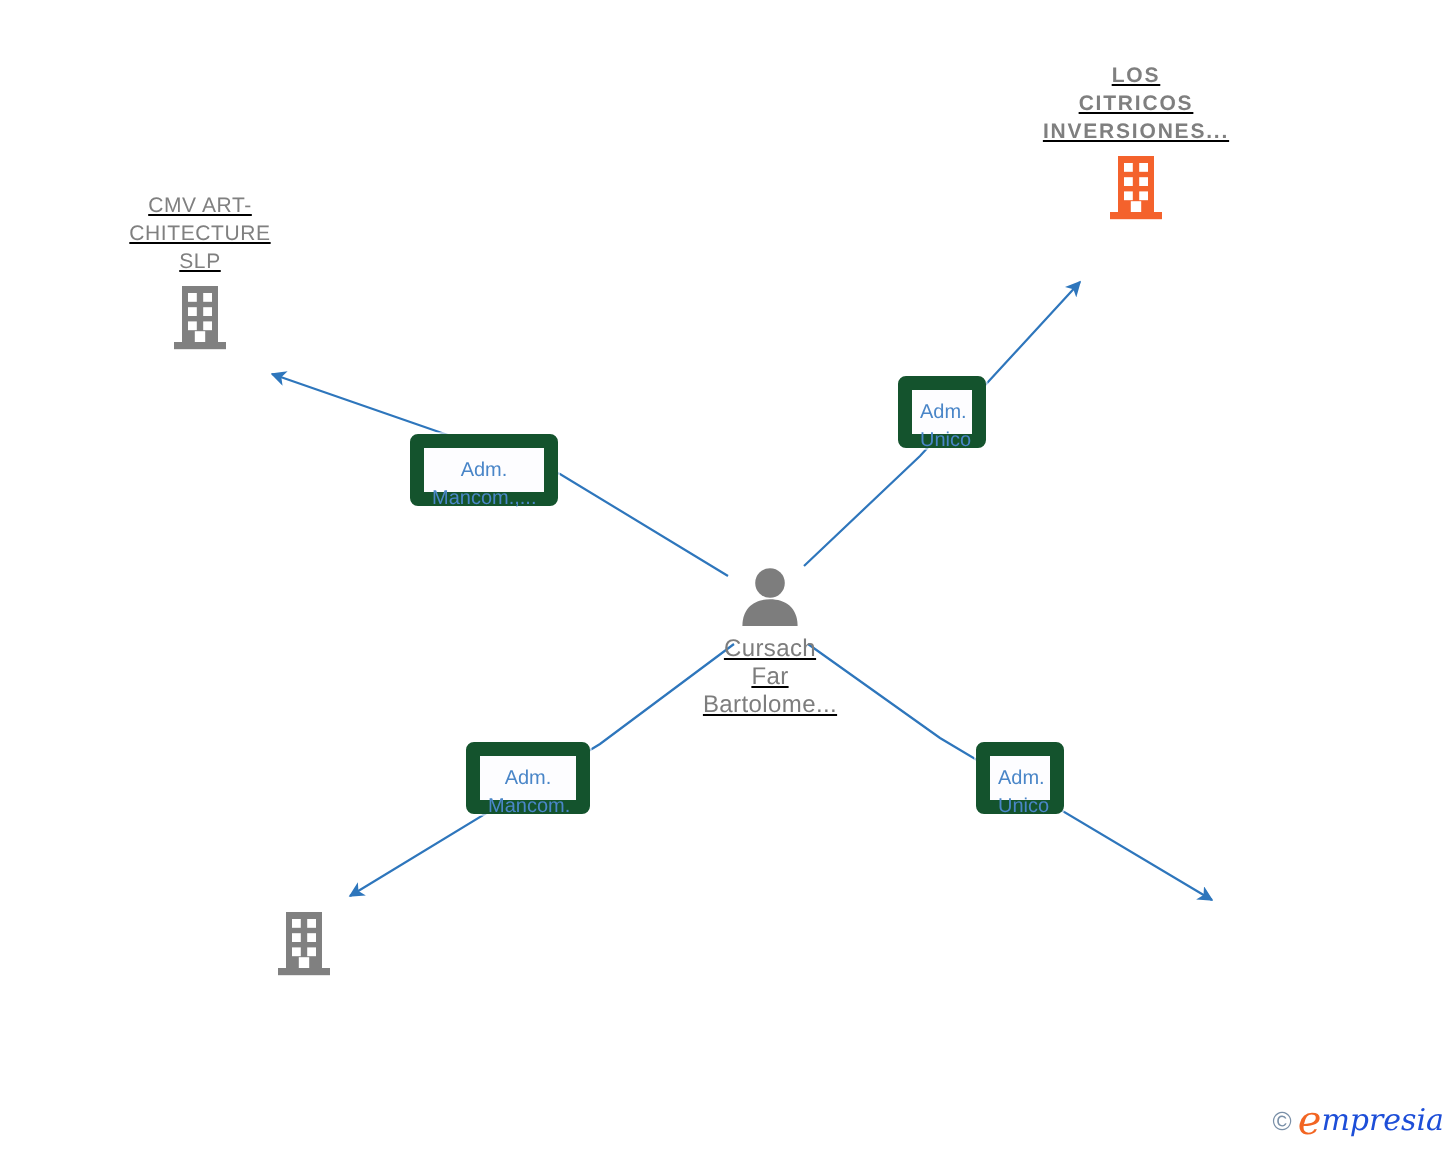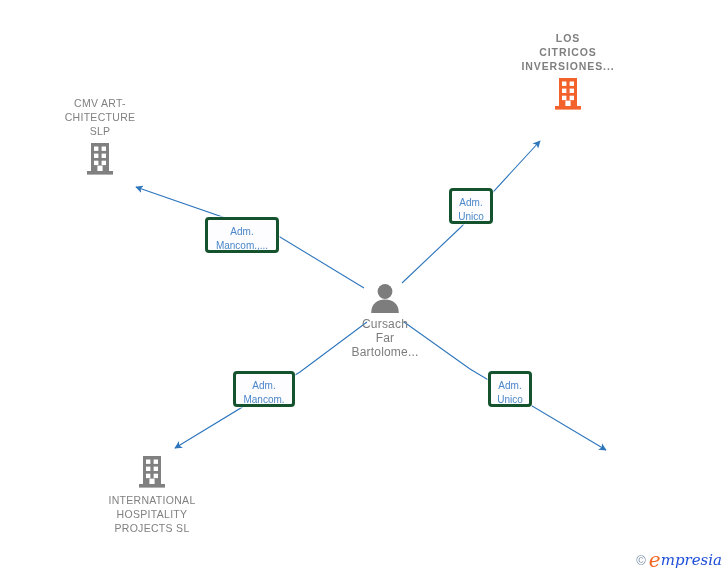--- a/index.html
+++ b/index.html
@@ -28,20 +28,21 @@
     pointer-events: none;
   }
 
   
   .node {
     position: absolute;
     width: 150px;
     margin-left: -75px;
     text-align: center;
     line-height: 14px;
+    text-decoration: underline;
   }
   .node-label {
     display: block;
     font-size: 11px;
     color: #808080;
     letter-spacing: 0.2px;
     white-space: pre-line;
   }
   .node-label.company {
     font-size: 10.5px;
@@ -62,21 +63,21 @@
     margin: 0 auto;
     line-height: 0;
   }
   .label-top .node-icon { margin-top: 4px; }
   .label-bottom .node-icon { margin-bottom: 4px; }
 
   
   .rel-box {
     position: absolute;
     box-sizing: border-box;
-    border: 3px solid #14532d;
+    border: 7px solid #14532d;
     border-radius: 4px;
     background: #fdfdff;
     color: #4a86c8;
     font-size: 10px;
     line-height: 14px;
     text-align: center;
     padding: 5px 4px 4px 4px;
     white-space: pre-line;
     box-shadow: 0 0 0 1px rgba(255,255,255,0.6);
   }
@@ -189,23 +190,20 @@
         <rect x="2" y="29" width="26" height="3.6" fill="#808080"></rect>
         <rect x="9" y="4.5" width="4.4" height="4.4" fill="#ffffff"></rect>
         <rect x="16.6" y="4.5" width="4.4" height="4.4" fill="#ffffff"></rect>
         <rect x="9" y="11.6" width="4.4" height="4.4" fill="#ffffff"></rect>
         <rect x="16.6" y="11.6" width="4.4" height="4.4" fill="#ffffff"></rect>
         <rect x="9" y="18.7" width="4.4" height="4.4" fill="#ffffff"></rect>
         <rect x="16.6" y="18.7" width="4.4" height="4.4" fill="#ffffff"></rect>
         <rect x="12.4" y="23.6" width="5.2" height="5.4" fill="#ffffff"></rect>
       </svg>
     </span>
-    <span class="node-label company">INTERNATIONAL
-HOSPITALITY
-PROJECTS SL</span>
   </div>
 
 
   <div class="rel-box" style="left:205px; top:217px; width:74px; height:36px;">Adm.
 Mancom.,...</div>
 
   <div class="rel-box" style="left:449px; top:188px; width:44px; height:36px;">Adm.
 Unico</div>
 
   <div class="rel-box" style="left:233px; top:371px; width:62px; height:36px;">Adm.

